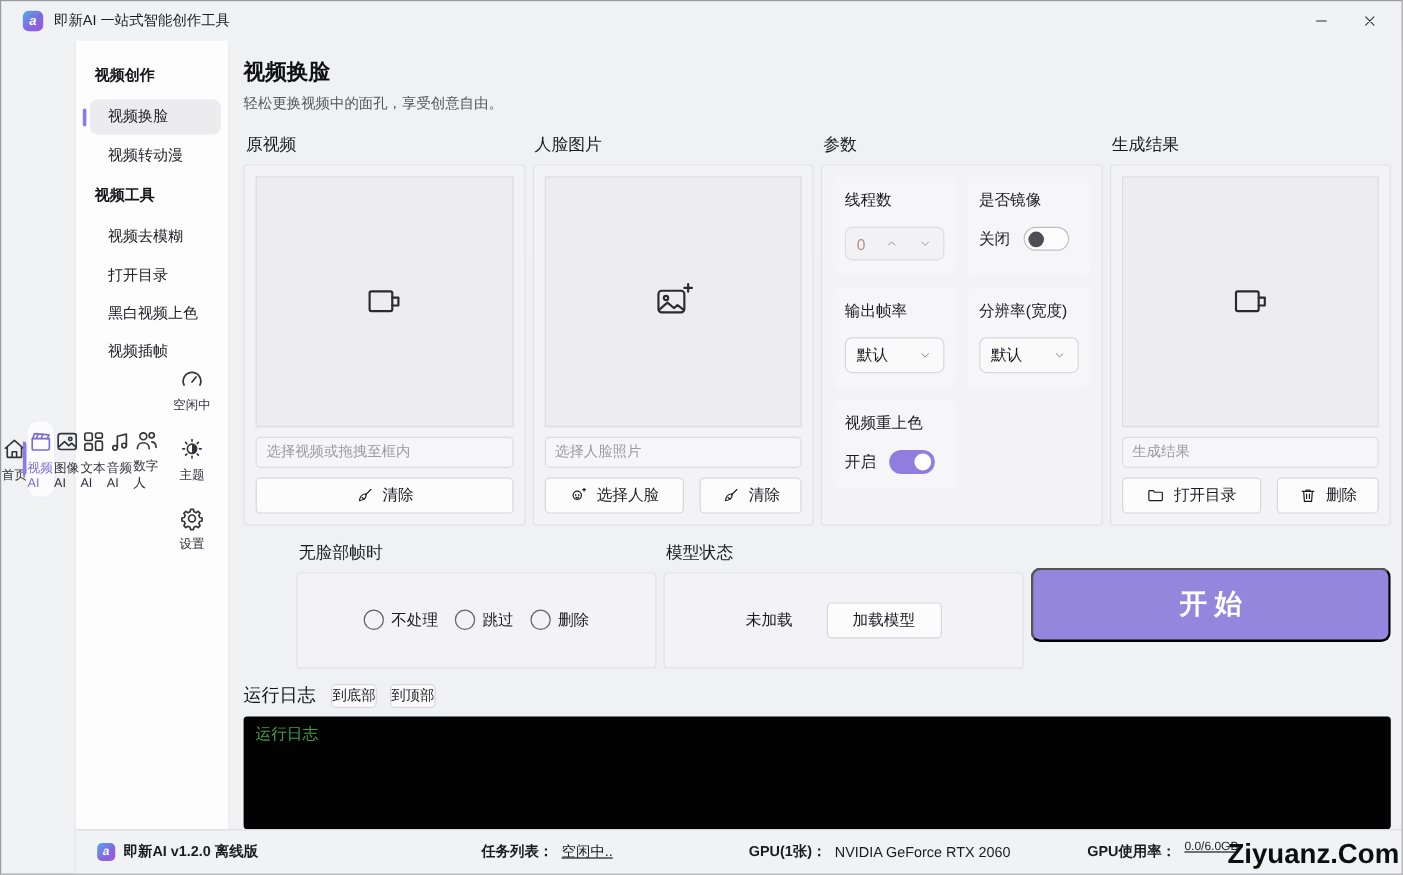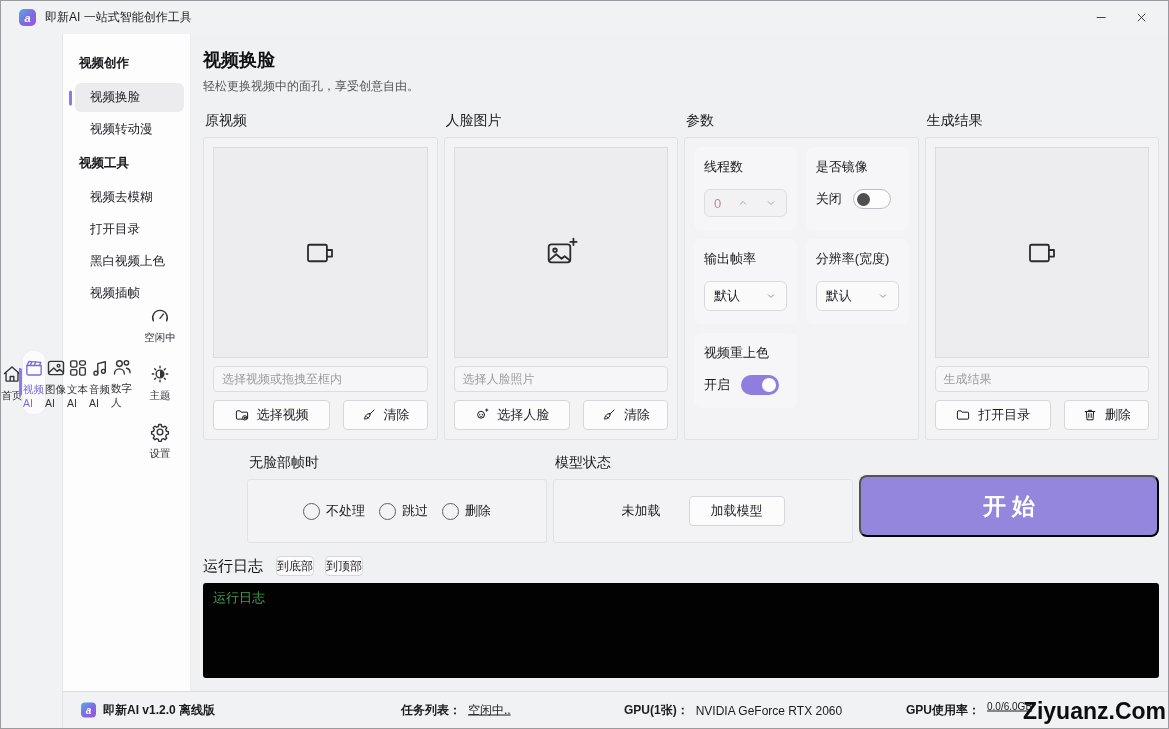--- a/index.html
+++ b/index.html
@@ -80,21 +80,21 @@
   .toggle-row { display:flex; align-items:center; gap:11px; font-size:13px; color:#1b1b1f; }
   .toggle { width:38px; height:20px; border-radius:10px; position:relative; flex:0 0 38px; }
   .toggle.off { background:#fdfdfe; border:1px solid #bdbdc3; }
   .toggle.off .knob { position:absolute; left:3px; top:2.5px; width:13px; height:13px; border-radius:50%; background:#4e4e54; }
   .toggle.on  { background:#8f7de0; }
   .toggle.on .knob  { position:absolute; right:3px; top:3px; width:14px; height:14px; border-radius:50%; background:#fff; }
 
   
   .row2 { display:flex; gap:6px; margin-top:12px;margin-left:44px; }
   .row2 .col { flex:1; }
-  .mini-card { height:64px; border:1px solid #e2e2e6; background:#f3f3f5; border-radius:3px;
+  .mini-card { height:80px; border:1px solid #e2e2e6; background:#f3f3f5; border-radius:3px;
                display:flex; align-items:center; justify-content:center; gap:14px; }
   .radio { display:flex; align-items:center; gap:6px; font-size:13px; color:#1b1b1f; }
   .radio-circle { width:17px; height:17px; border:1.5px solid #5f5f65; border-radius:50%; background:transparent; }
   .status-text { font-size:13px; color:#1b1b1f; margin-right:14px; }
   .label-spacer { height:23px; }
   .start-button { height:62px; background:#9486dd; border-radius:8px; color:#fff; font-size:23px; font-weight:bold;
                   display:flex; align-items:center; justify-content:center; letter-spacing:6px; padding-left:6px; }
 
   
   .log-header { display:flex; align-items:center; gap:11px; margin-top:13px; }
@@ -242,28 +242,20 @@
               <div class="col-label">原视频</div>
               <div class="col-card">
                 <div class="drop-area">
                   <svg class="ic" viewBox="0 0 24 24">
                       <rect x="4" y="6.5" width="12.6" height="11" rx="1"></rect>
                       <path d="M16.6 10 h3.4 v4.4 h-3.4"></path>
                     </svg>
                 </div>
                 <div class="file-field">选择视频或拖拽至框内</div>
                 <div class="btn-row">
-                  <button class="btn grow">
-                    <svg class="ic" viewBox="0 0 24 24">
-                        <path d="M3.6 6.8 a1 1 0 0 1 1-1 h4.6 l1.6 2 h8.6 a1 1 0 0 1 1 1 v8.4 a1 1 0 0 1 -1 1 H4.6 a1 1 0 0 1 -1-1 Z"></path>
-                        <circle cx="16.2" cy="16.2" r="3.3" fill="#fcfcfd"></circle>
-                        <path d="M16.2 14.9 v2.7 M14.9 16.2 h2.7"></path>
-                      </svg>
-                    <span>选择视频</span>
-                  </button>
                   <button class="btn small">
                     <svg class="ic" viewBox="0 0 24 24">
                         <path d="M19.6 4.4 l-6.4 6.4"></path>
                         <path d="M13.8 10.2 c-2.4-.6-5 .4-6.6 2.6 -1 1.4-1.6 3.2-1.8 5.4 2.2-.2 4-.8 5.4-1.8 2.2-1.6 3.2-4.2 2.6-6.6 Z"></path>
                         <path d="M8.6 14.4 l2.4 2.4"></path>
                       </svg>
                     <span>清除</span>
                   </button>
                 </div>
               </div>

